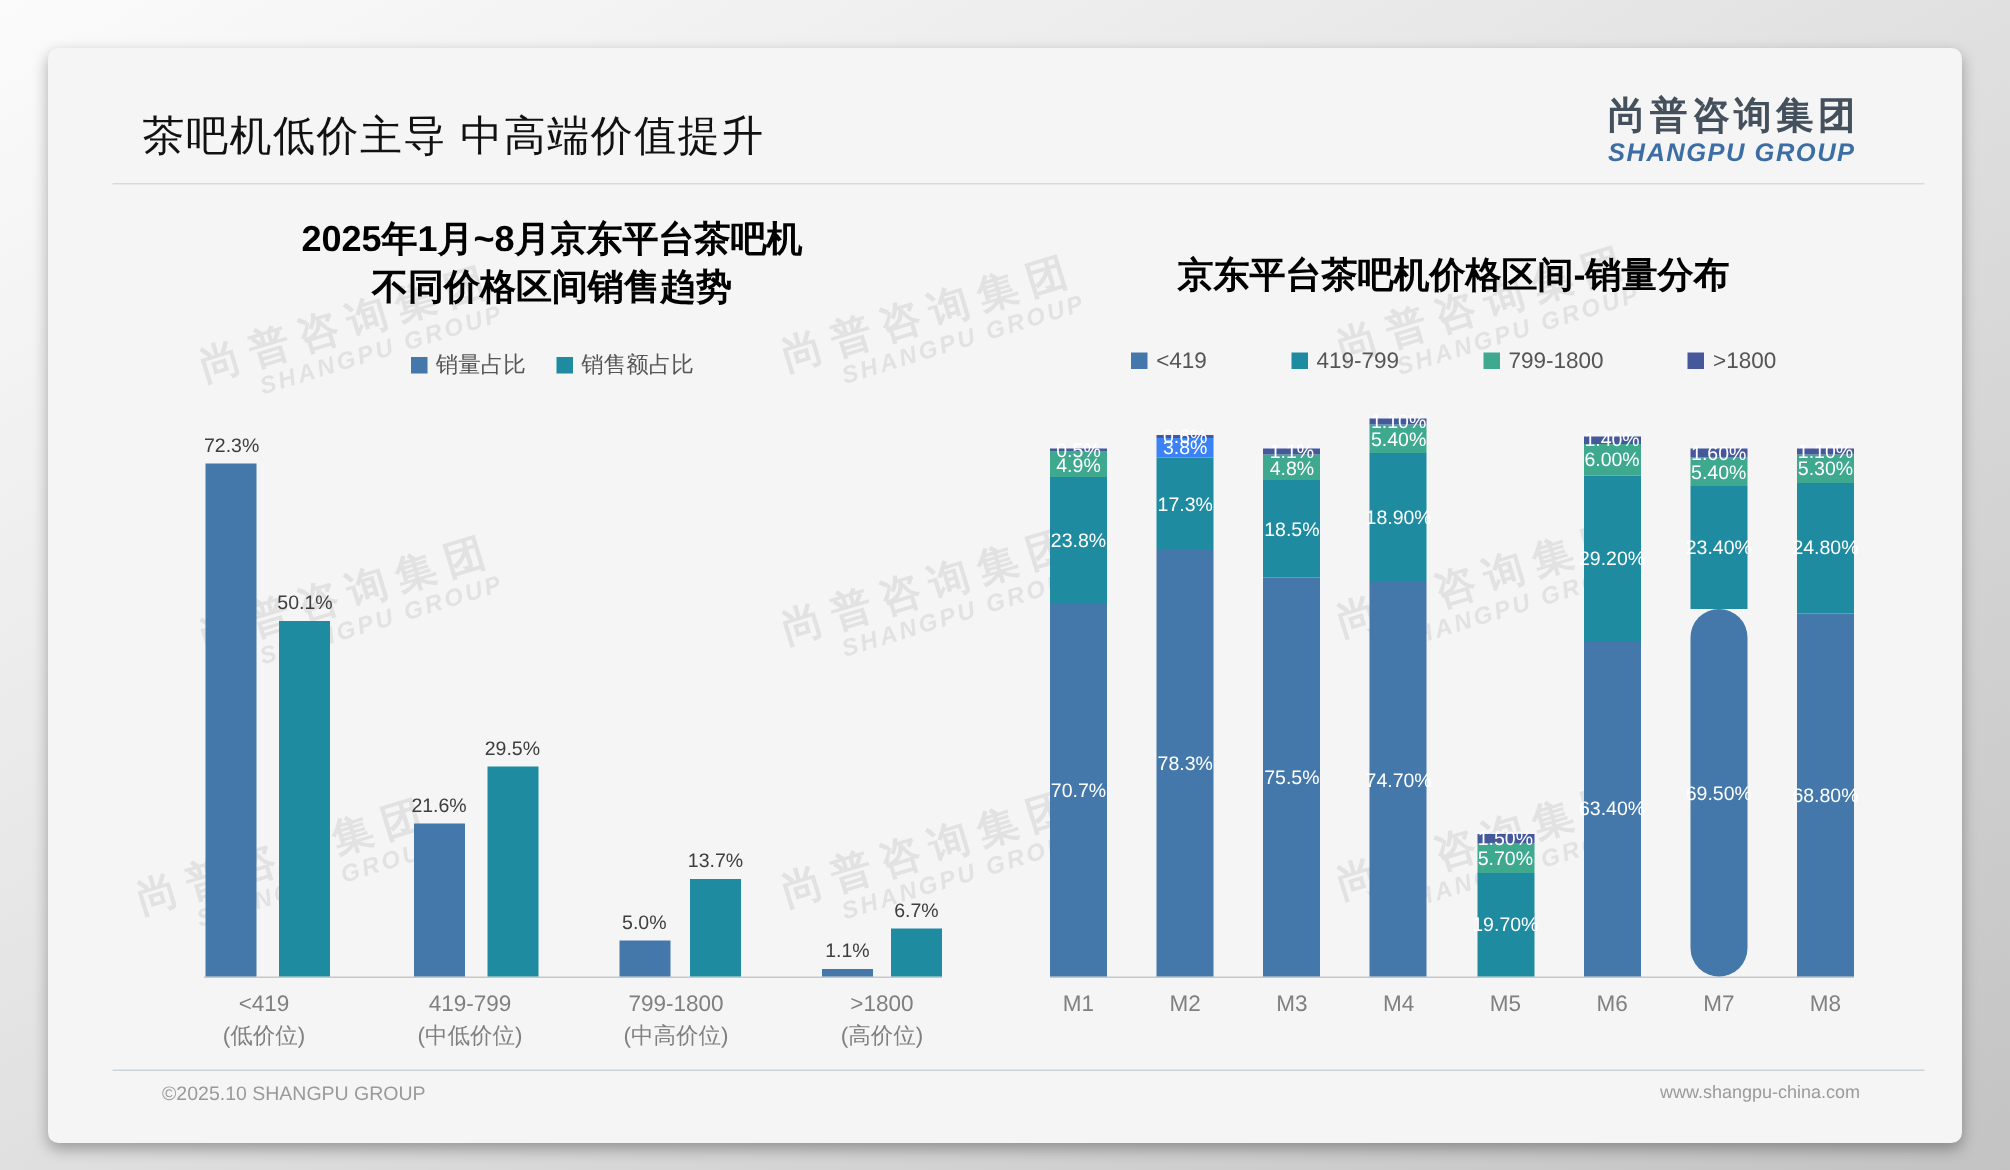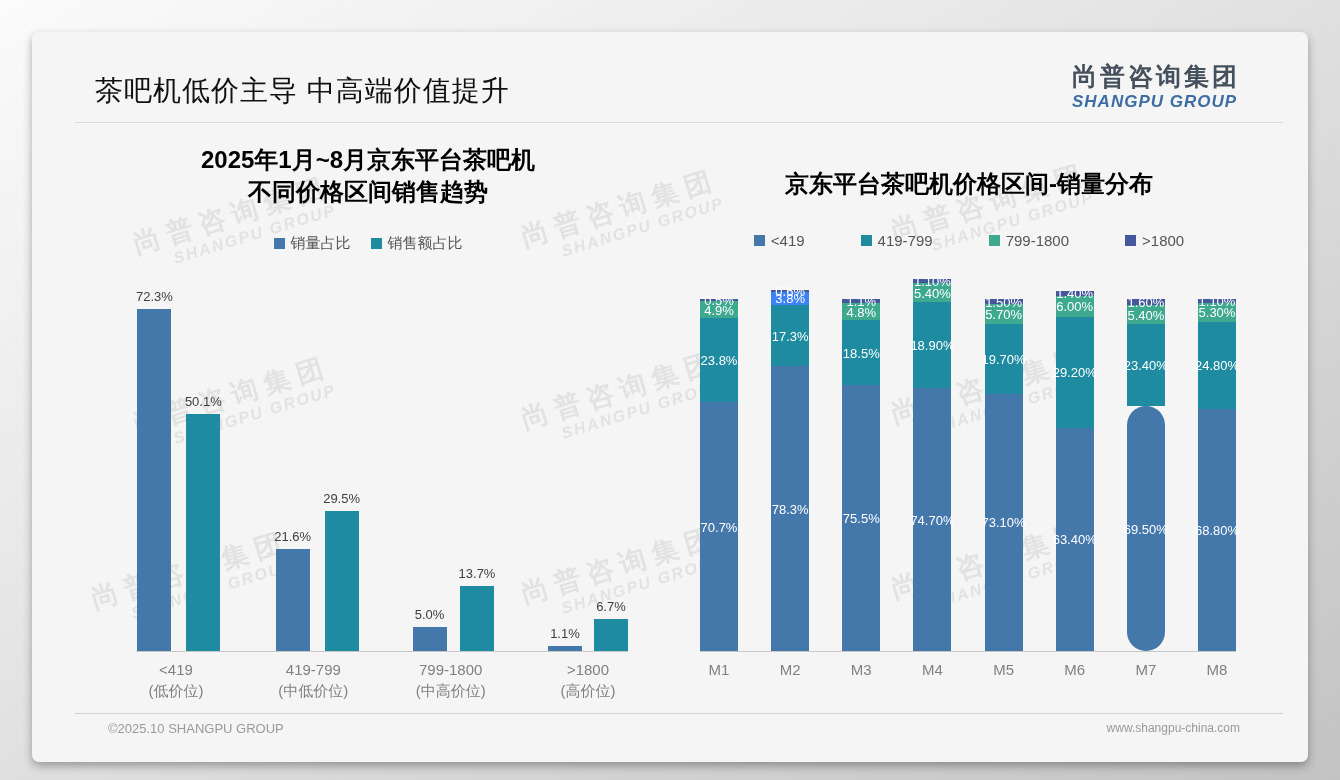--- a/index.html
+++ b/index.html
@@ -262,23 +262,20 @@
             <div class="seg-label">18.90%</div>
           </div>
           <div class="seg" style="height: 19px; background: rgb(62, 169, 142);">
             <div class="seg-label">5.40%</div>
           </div>
           <div class="seg" style="height: 3.9px; background: rgb(70, 88, 156);">
             <div class="seg-label">1.10%</div>
           </div>
         </div>
         <div class="stack">
-          <div class="seg" style="height: 257.3px; background: rgb(68, 120, 171);">
-            <div class="seg-label">73.10%</div>
-          </div>
           <div class="seg" style="height: 69.3px; background: rgb(30, 139, 161);">
             <div class="seg-label">19.70%</div>
           </div>
           <div class="seg" style="height: 20.1px; background: rgb(62, 169, 142);">
             <div class="seg-label">5.70%</div>
           </div>
           <div class="seg" style="height: 5.3px; background: rgb(70, 88, 156);">
             <div class="seg-label">1.50%</div>
           </div>
         </div>

